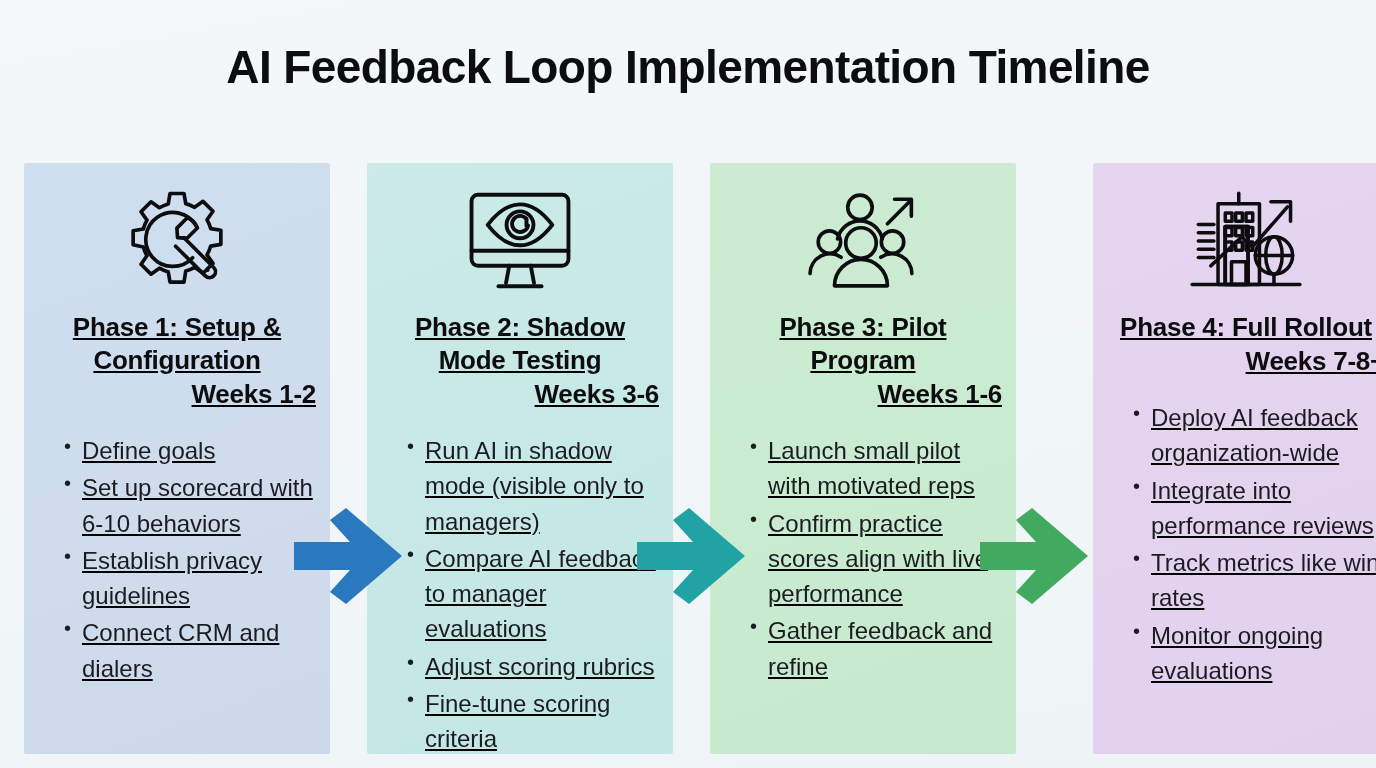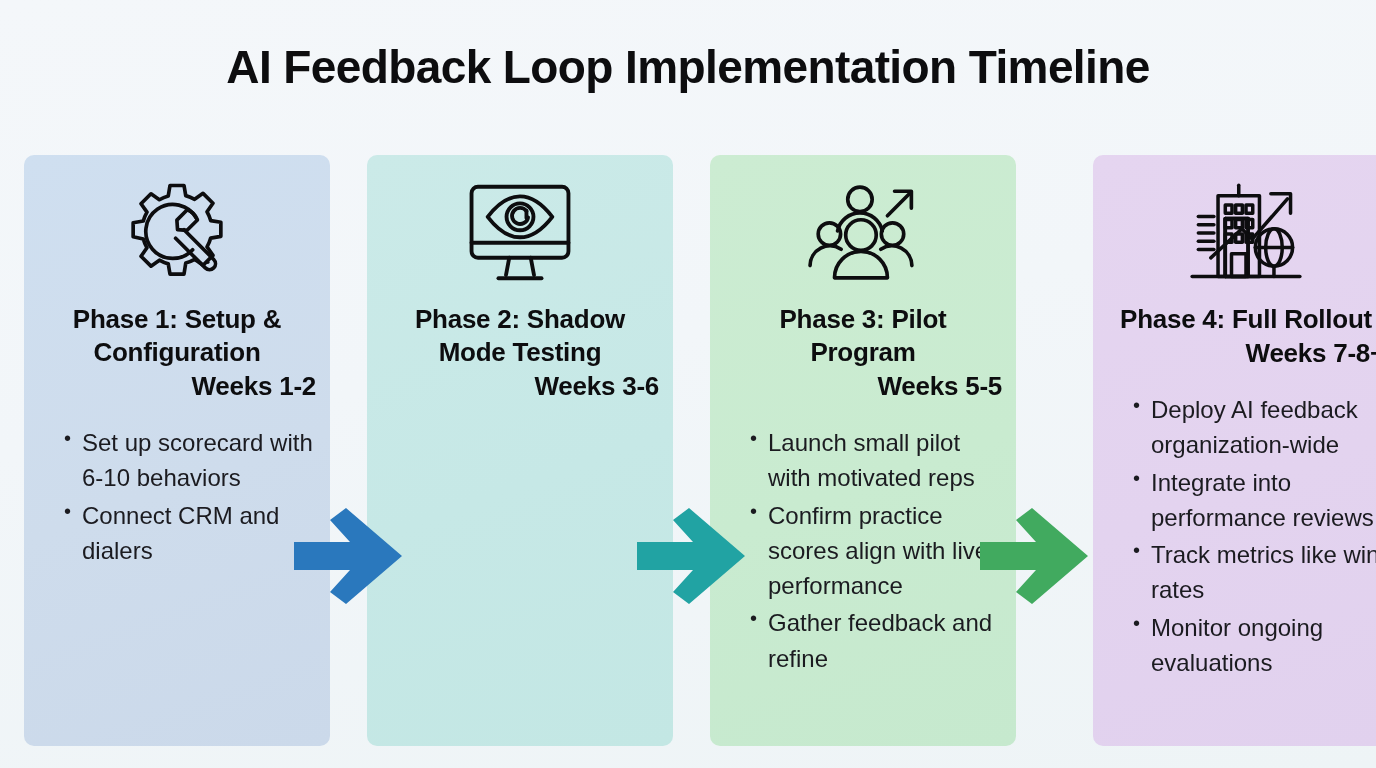--- a/index.html
+++ b/index.html
@@ -41,26 +41,27 @@
   .panels {
     position: absolute;
     top: 151px;
     left: 0;
     width: 1376px;
     height: 592px;
   }
 
   .panel {
     position: absolute;
-    top: 4px;
+    top: 12px;
     width: 306px;
     height: 591px;
-    border-radius: 10px;
+    border-radius: 2px;
     padding: 22px 14px 10px 14px;
     overflow: hidden;
+    text-decoration: underline;
   }
 
   .panel-1 { left: 24px;   background: linear-gradient(160deg, #cfdff0 0%, #cedcec 55%, #cbd9ea 100%); }
   .panel-2 { left: 367px;  background: linear-gradient(160deg, #cbeae8 0%, #c6e8e6 55%, #c3e7e4 100%); }
   .panel-3 { left: 710px;  background: linear-gradient(160deg, #ccecd2 0%, #c9ebd0 55%, #c6e9ce 100%); }
   .panel-4 { left: 1053px; background: linear-gradient(160deg, #e5d5f0 0%, #e3d3ef 55%, #e1d1ee 100%); margin-left: 40px; }
 
   .icon-wrap {
     height: 112px;
     display: flex;
@@ -138,59 +139,67 @@
           <path d="M43.5 6 h13 l1.6 9.4 a35 35 0 0 1 8.2 3.4 l7.8-5.5 l9.2 9.2 l-5.5 7.8 a35 35 0 0 1 3.4 8.2 l9.4 1.6 v13 l-9.4 1.6 a35 35 0 0 1-3.4 8.2 l5.5 7.8 l-9.2 9.2 l-7.8-5.5 a35 35 0 0 1-8.2 3.4 L56.5 88 h-13 l-1.6-9.4 a35 35 0 0 1-8.2-3.4 l-7.8 5.5 l-9.2-9.2 l5.5-7.8 a35 35 0 0 1-3.4-8.2 L9.4 53.5 v-13 l9.4-1.6 a35 35 0 0 1 3.4-8.2 l-5.5-7.8 l9.2-9.2 l7.8 5.5 a35 35 0 0 1 8.2-3.4 Z"></path>
           <path d="M68 36.5 a25 25 0 1 0 -3.5 29"></path>
           <path d="M59.5 28.5 l-9.6 9.6 l0.6 8.8 l8.8 0.6 l9.6-9.6 a15.5 15.5 0 0 0-9.4-9.4 Z"></path>
           <path d="M56.5 47 L84 74.5 a5.5 5.5 0 0 1-7.8 7.8 L48.7 54.8"></path>
           <circle cx="78.5" cy="77" r="1.6" fill="#0d0d0f" stroke="none"></circle>
         </svg>
       </div>
       <div class="panel-heading">Phase 1: Setup &amp; Configuration</div>
       <div class="panel-weeks">Weeks 1-2</div>
       <ul class="bullets">
+        <li>Define goals</li>
         <li>Set up scorecard with 6-10 behaviors</li>
+        <li>Establish privacy guidelines</li>
         <li>Connect CRM and dialers</li>
       </ul>
     </div>
 
     <div class="panel panel-2">
       <div class="icon-wrap">
         <svg width="112" height="104" viewBox="0 0 104 96" fill="none" stroke="#0d0d0f" stroke-width="3.6" stroke-linecap="round" stroke-linejoin="round">
           <rect x="7" y="5" width="90" height="66" rx="6"></rect>
           <line x1="7" y1="57" x2="97" y2="57"></line>
           <path d="M42 71 l-3 16 M62 71 l3 16"></path>
           <line x1="32" y1="90" x2="72" y2="90"></line>
           <path d="M22 33 c10-13 21-19 30-19 s20 6 30 19 c-10 13-21 19-30 19 s-20-6-30-19 Z"></path>
           <circle cx="52" cy="33" r="12.5"></circle>
           <path d="M58 27.5 a7.5 7.5 0 1 0 1.5 6"></path>
           <path d="M58 27.5 v6.5"></path>
         </svg>
       </div>
       <div class="panel-heading">Phase 2: Shadow Mode Testing</div>
       <div class="panel-weeks">Weeks 3-6</div>
+      <ul class="bullets">
+        <li>Run AI in shadow mode (visible only to managers)</li>
+        <li>Compare AI feedback to manager evaluations</li>
+        <li>Adjust scoring rubrics</li>
+        <li>Fine-tune scoring criteria</li>
+      </ul>
     </div>
 
     <div class="panel panel-3">
       <div class="icon-wrap">
         <svg width="112" height="104" viewBox="0 0 110 100" fill="none" stroke="#0d0d0f" stroke-width="3.6" stroke-linecap="round" stroke-linejoin="round">
           <circle cx="52" cy="17" r="12"></circle>
           <path d="M30 48 a22.5 22.5 0 0 1 44 0"></path>
           <circle cx="22" cy="51" r="11"></circle>
           <path d="M3 82 a19.5 19.5 0 0 1 30.5-16"></path>
           <circle cx="84" cy="51" r="11"></circle>
           <path d="M103 82 a19.5 19.5 0 0 0-30.5-16"></path>
           <circle cx="53" cy="52" r="15"></circle>
           <path d="M27 94 a26 26 0 0 1 52 0 Z"></path>
           <path d="M79 33 L102 10"></path>
           <path d="M86 9 h16.5 v16.5"></path>
         </svg>
       </div>
       <div class="panel-heading">Phase 3: Pilot Program</div>
-      <div class="panel-weeks">Weeks 5-5</div>
+      <div class="panel-weeks">Weeks 1-6</div>
       <ul class="bullets">
         <li>Launch small pilot with motivated reps</li>
         <li>Confirm practice scores align with live performance</li>
         <li>Gather feedback and refine</li>
       </ul>
     </div>
 
     <div class="panel panel-4">
       <div class="icon-wrap">
         <svg width="116" height="104" viewBox="0 0 112 100" fill="none" stroke="#0d0d0f" stroke-width="3.4" stroke-linecap="round" stroke-linejoin="round">

